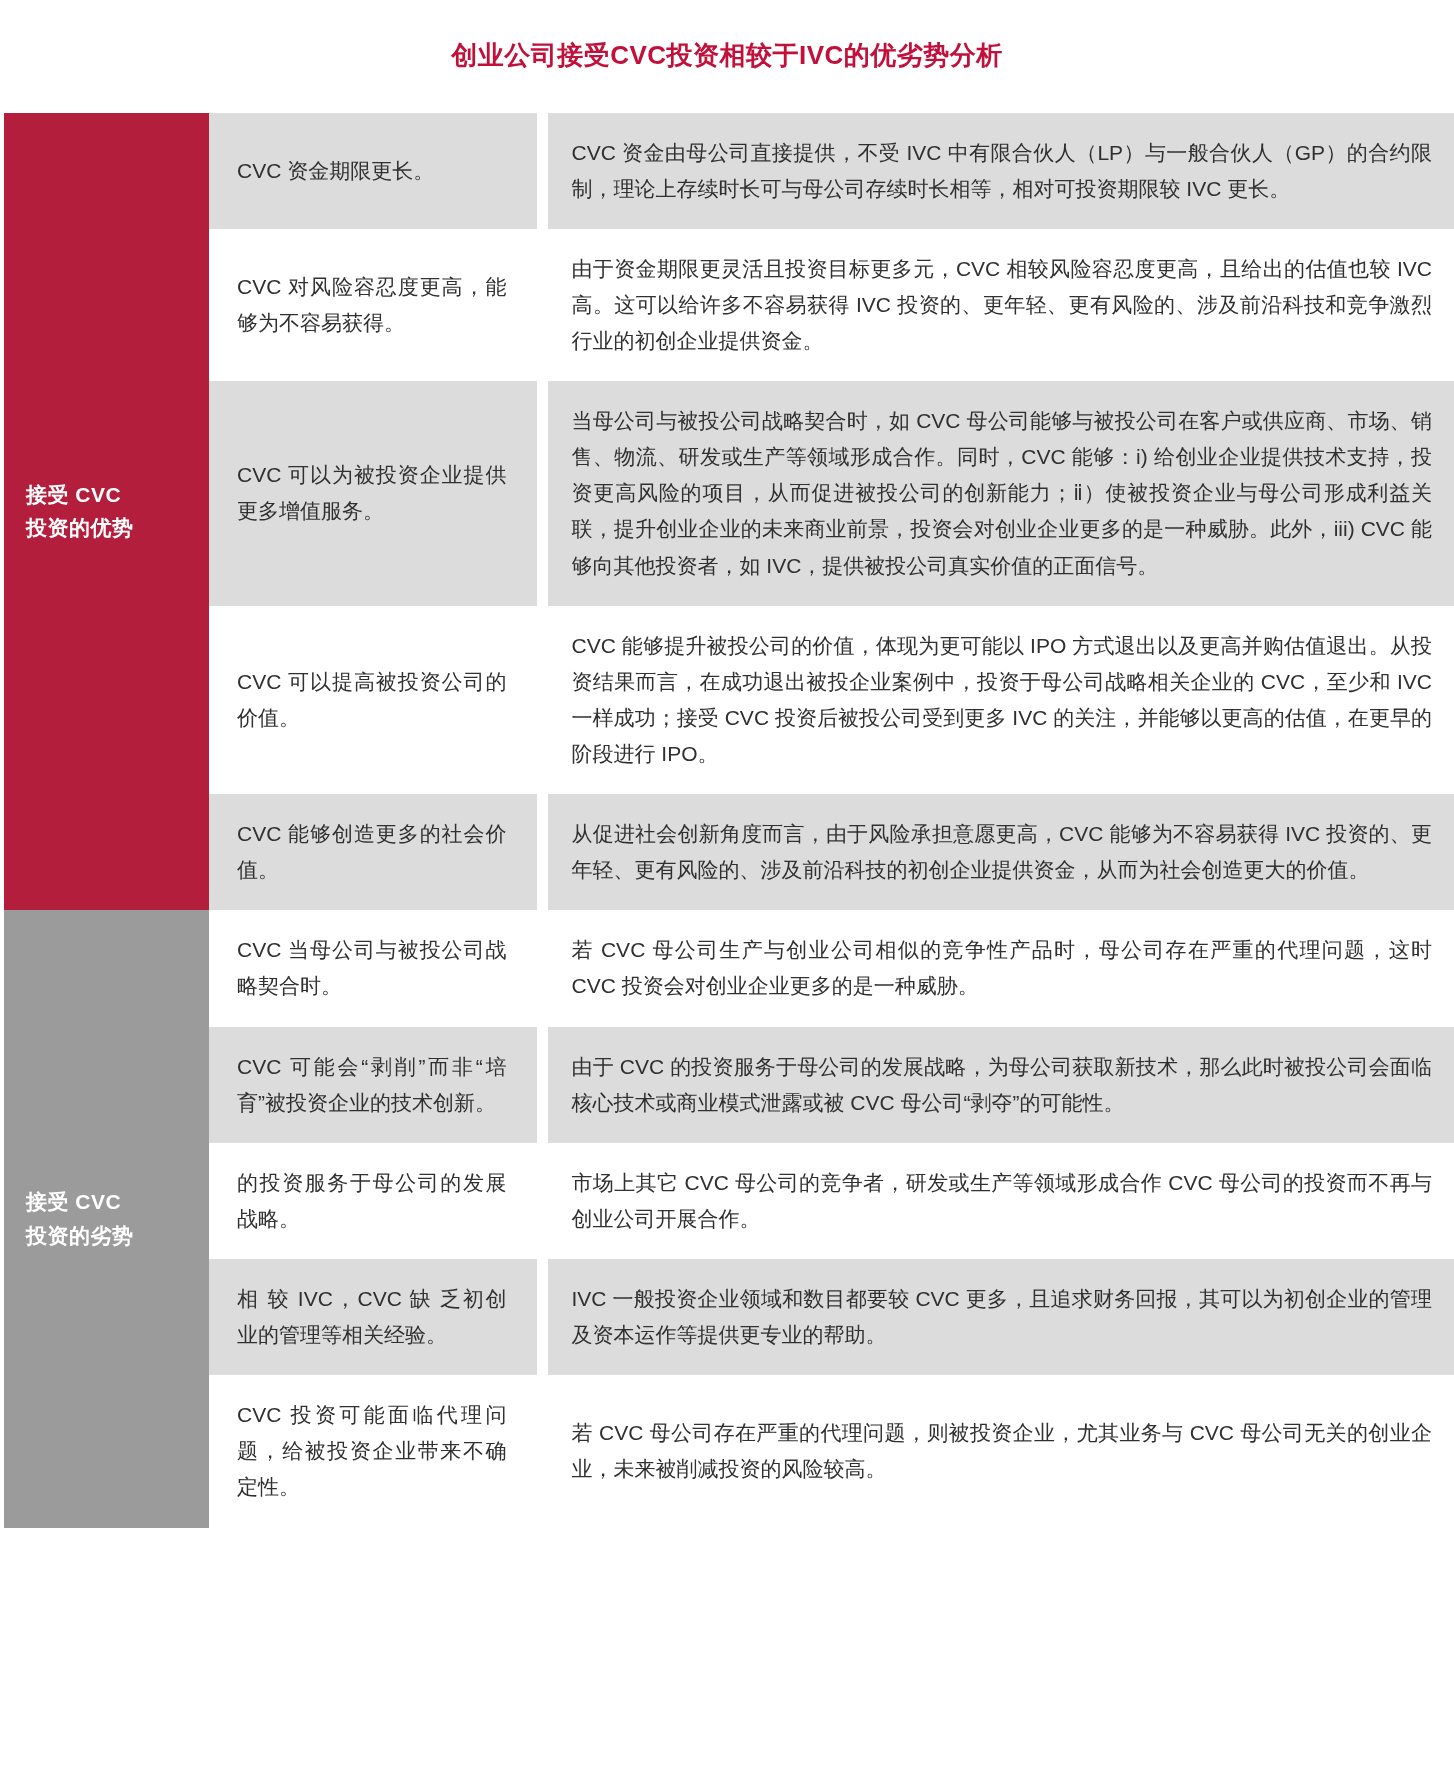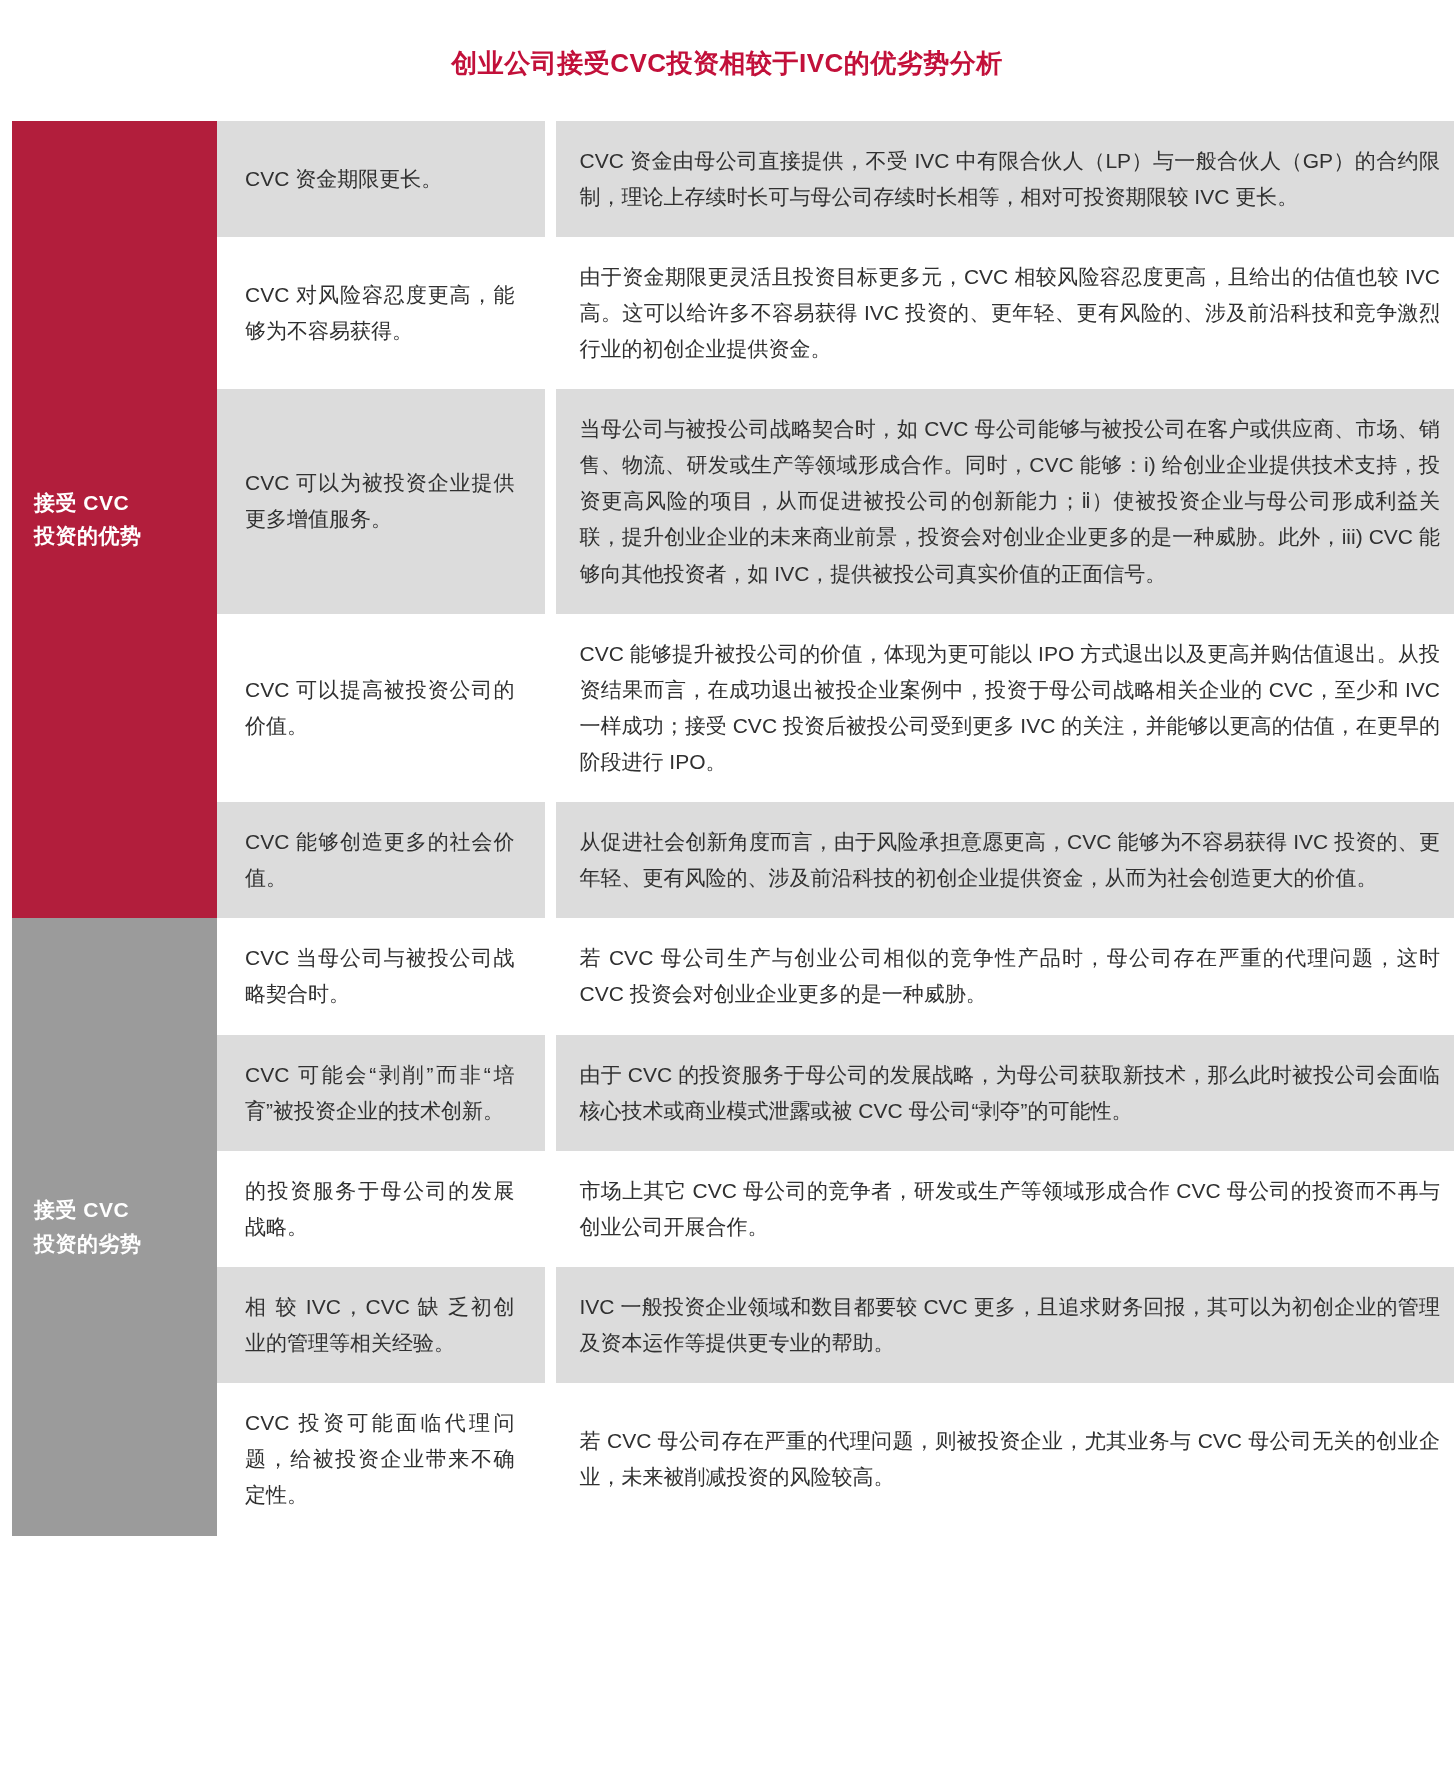--- a/index.html
+++ b/index.html
@@ -11,21 +11,21 @@
     width: 1454px;
     min-height: 1786px;
     font-family: "Liberation Sans", "DejaVu Sans", sans-serif;
     color: #2b2b2b;
     -webkit-font-smoothing: antialiased;
   }
 
   .page {
     width: 1454px;
     box-sizing: border-box;
-    padding: 12px;
+    padding: 4px;
     position: relative;
   }
 
   
   .title-wrap {
     width: 100%;
     text-align: center;
     padding: 18px 0 22px 0;
   }
   .title {

